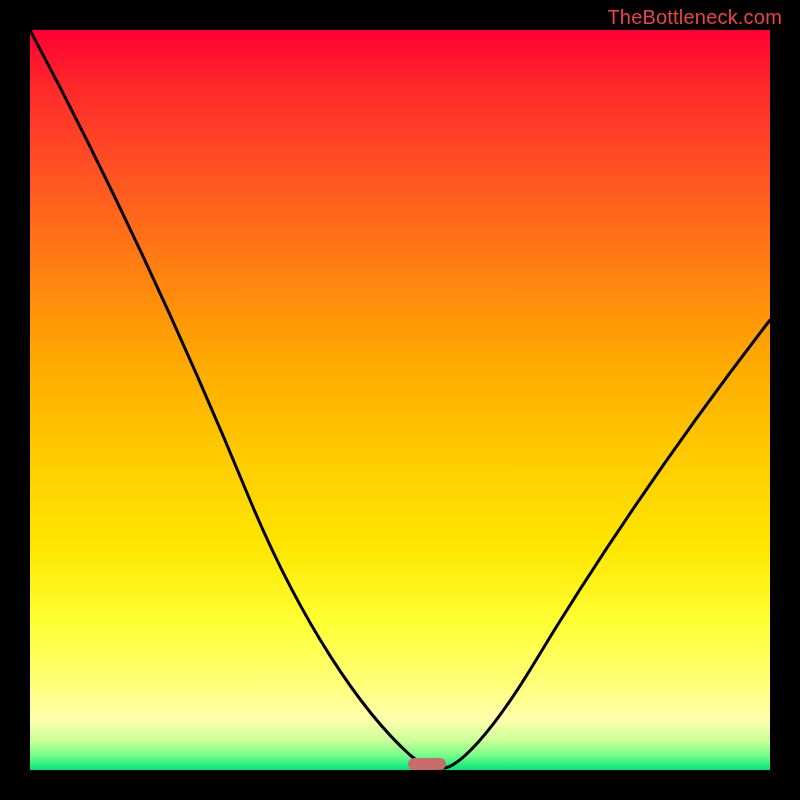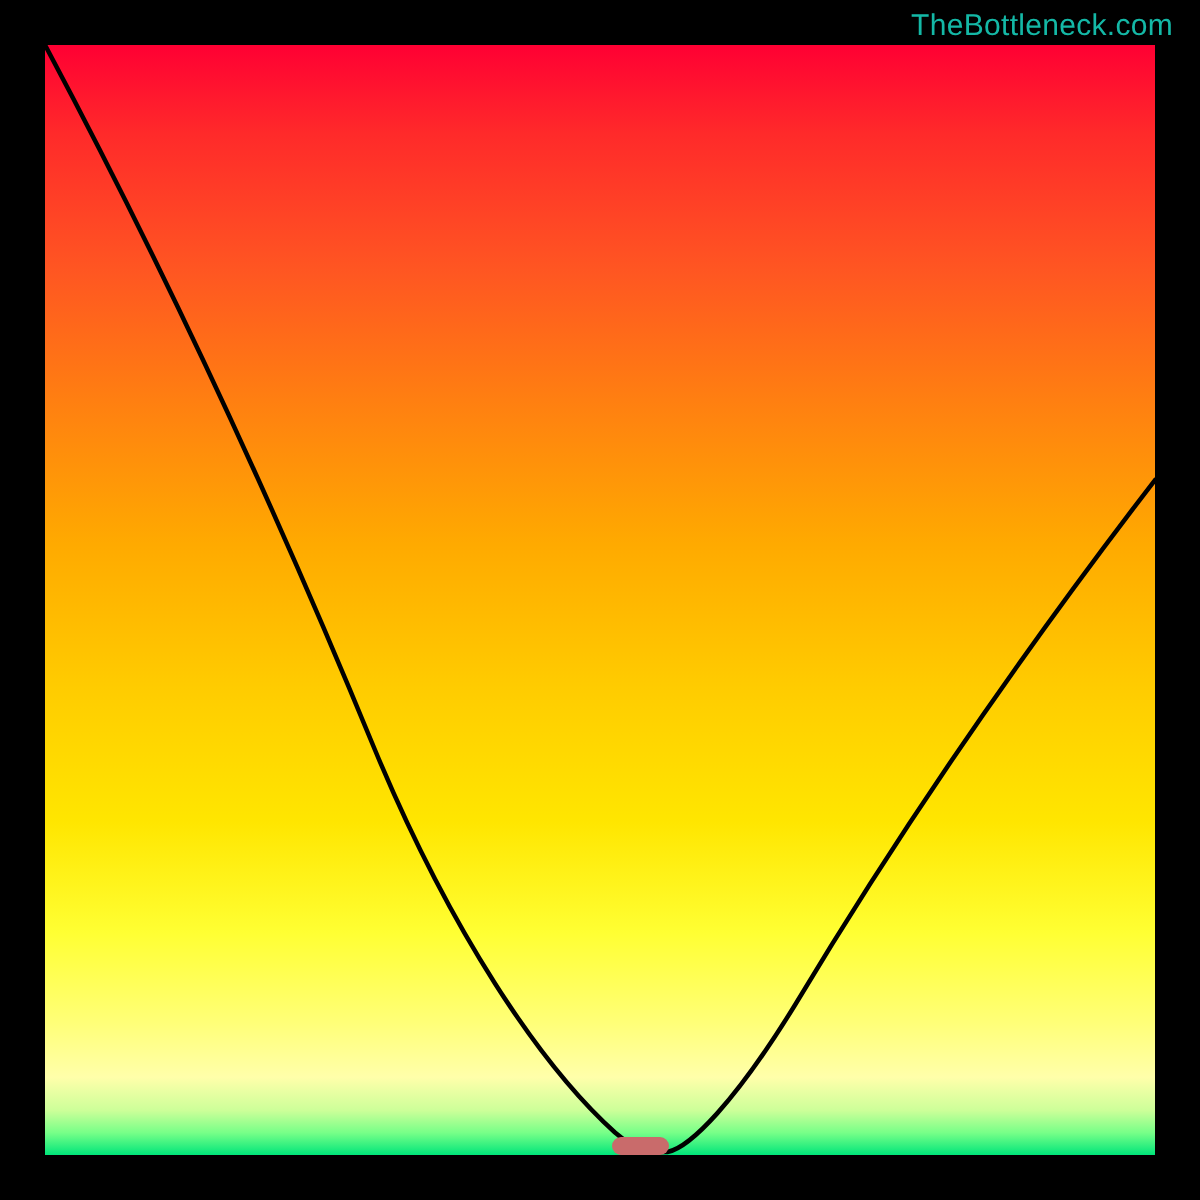--- a/index.html
+++ b/index.html
@@ -35,21 +35,21 @@
       #FFFFAA 93%,
       #CCFF99 96%,
       #77FF88 98%,
       #00E57A 100%
     );
   }
   .watermark {
     position: absolute;
     top: 6px;
     right: 18px;
-    color: #14b8a6;
+    color: #ef4444;
     font-family: Arial, Helvetica, sans-serif;
     font-size: 20px;
     letter-spacing: 0.2px;
     user-select: none;
   }
   .curve-svg {
     position: absolute;
     left: 0;
     top: 0;
     width: 740px;

